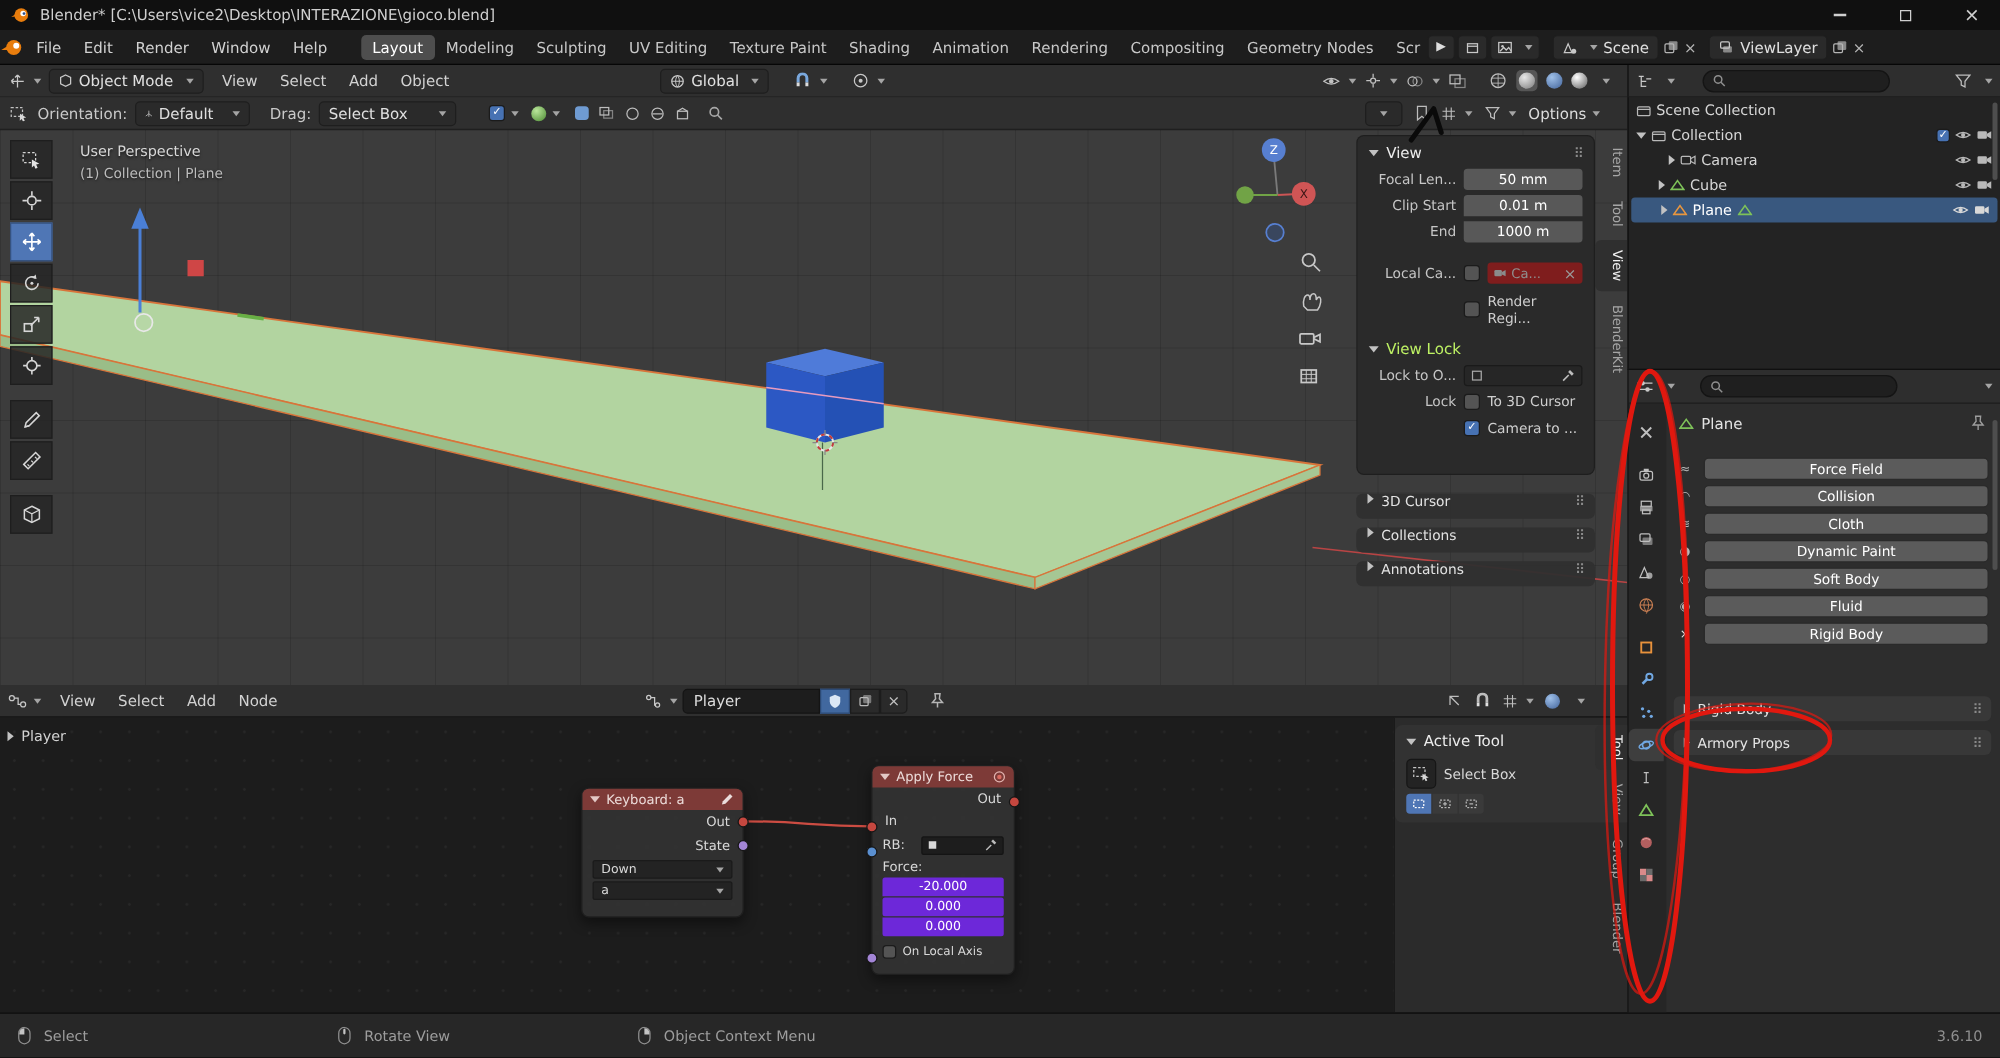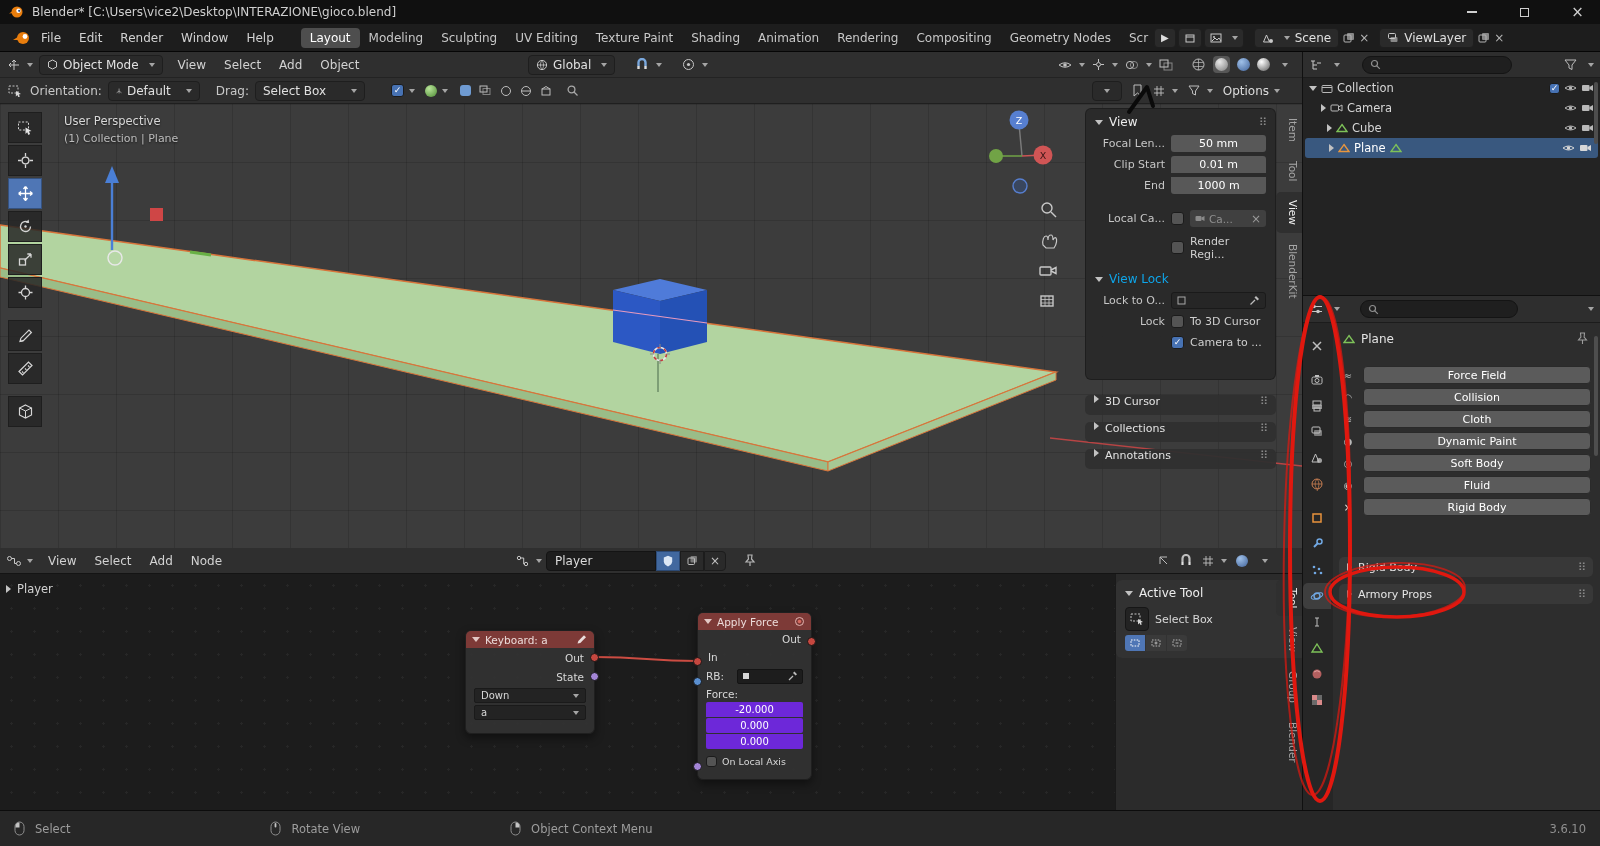--- a/index.html
+++ b/index.html
@@ -17,21 +17,21 @@
 .cb.on{background:#4772b3}
 .cb.on::after{content:"✓";font-size:9px;color:#fff;line-height:1}
 .dots{color:#8a8a8a;font-size:11px;letter-spacing:-1px;flex:none}
 .menu-item{padding:0 9px;color:#d2d2d2;white-space:nowrap}
 .hbtn{background:#2a2a2a;border:1px solid #1e1e1e;border-radius:4px;height:20px;display:inline-flex;align-items:center;padding:0 7px;gap:5px;color:#e0e0e0;white-space:nowrap}
 .vfield{background:#585858;border-radius:3px;height:17px;display:flex;align-items:center;justify-content:center;color:#fff;font-size:11px}
 .ws{padding:3px 9px;border-radius:4px;color:#c8c8c8;white-space:nowrap;font-size:12px}
 .ws.active{background:#4e4e4e;color:#fff}
 
 #titlebar{left:0;top:0;width:1600px;height:24px;background:#101010;display:flex;align-items:center;padding-left:8px;gap:8px}
-#topbar{left:0;top:24px;width:1600px;height:28px;background:#1d1d1d;border-bottom:1px solid #060606;display:flex;align-items:center;padding:0 12px}
+#topbar{left:0;top:24px;width:1600px;height:28px;background:#1d1d1d;border-bottom:1px solid #060606;display:flex;align-items:center;padding:0 0}
 #vp-region{left:0;top:52px;width:1302px;height:496px;background:#3c3c3c}
 #vp-header{left:0;top:0;width:1302px;height:26px;background:#2f2f2f;border-bottom:1px solid #232323;display:flex;align-items:center;padding:0 6px}
 #vp-tools{left:0;top:26px;width:1302px;height:26px;background:#2f2f2f;border-bottom:1px solid #1f1f1f;display:flex;align-items:center;padding:0 8px}
 #vp-canvas{left:0;top:52px;width:1302px;height:444px;background-color:#3c3c3c;background-image:linear-gradient(rgba(0,0,0,.13) 1px,transparent 1px),linear-gradient(90deg,rgba(0,0,0,.13) 1px,transparent 1px);background-size:58px 58px;overflow:hidden}
 #node-region{left:0;top:548px;width:1302px;height:262px}
 #node-header{left:0;top:0;width:1302px;height:26px;background:#2f2f2f;border-bottom:1px solid #141414;display:flex;align-items:center;padding:0 6px}
 #node-canvas{left:0;top:26px;width:1302px;height:236px;background-color:#1c1c1c;background-image:radial-gradient(circle,#272727 1px,transparent 1.2px);background-size:23px 23px;overflow:hidden}
 #outliner{left:1302px;top:52px;width:298px;height:243px;background:#232323;border-left:1px solid #101010}
 #outliner-header{height:26px;background:#2e2e2e;border-bottom:1px solid #1c1c1c;display:flex;align-items:center;padding:0 6px;gap:6px}
 #properties{left:1302px;top:295px;width:298px;height:515px;background:#2d2d2d;border-left:1px solid #101010;border-top:1px solid #101010}
@@ -455,38 +455,38 @@
             <span class="nlabel">Clip Start</span>
             <div class="vfield grow" style="border-radius:3px 3px 0 0">0.01 m</div>
           </div>
         <div class="nrow">
             <span class="nlabel">End</span>
             <div class="vfield grow" style="border-radius:0 0 3px 3px">1000 m</div>
           </div>
         <div class="nrow" style="margin-top:12px">
             <span class="nlabel">Local Ca...</span>
             <span class="cb"></span>
-            <div class="grow row" style="background:#404040;height:17px;border-radius:3px;padding:0 5px;gap:4px">
+            <div class="grow row" style="background:#7f1d1d;height:17px;border-radius:3px;padding:0 5px;gap:4px">
               <svg width="10" height="9" viewBox="0 0 10 9">
                 <rect x="0.5" y="2" width="6" height="5" rx="1" fill="#8a8a8a"></rect>
                 <path d="M6.5 3.5L9.5 2v5L6.5 5.5" fill="#8a8a8a"></path>
               </svg>
               <span style="color:#8f8f8f;font-size:10.5px">Ca...</span>
               <span class="grow"></span>
               <span style="color:#9a9a9a">×</span>
             </div>
           </div>
         <div class="nrow" style="margin-top:8px">
             <span class="nlabel"></span>
             <span class="cb"></span>
             <span style="color:#cfcfcf;font-size:11px">Render Regi...</span>
           </div>
         <div class="nrow" style="height:22px;margin-top:10px">
             <span class="tri-d"></span>
-            <span style="color:#0ea5e9">View Lock</span>
+            <span style="color:#bef264">View Lock</span>
           </div>
         <div class="nrow">
             <span class="nlabel">Lock to O...</span>
             <div class="grow row" style="background:#262626;height:17px;border-radius:3px;padding:0 5px;gap:4px;border:1px solid #1a1a1a">
               <svg width="9" height="9" viewBox="0 0 9 9">
                 <rect x="1" y="1" width="7" height="7" fill="none" stroke="#a8a8a8"></rect>
               </svg>
               <span class="grow"></span>
               <svg width="11" height="11" viewBox="0 0 11 11">
                 <path d="M1.5 9.5l4.5-4.5" stroke="#bdbdbd" stroke-width="1.3"></path>
@@ -734,38 +734,45 @@
           <path d="M6.8 6.8l3 3" stroke="#8f8f8f" stroke-width="1.2"></path>
         </svg>
     </div>
     <span class="grow"></span>
     <svg width="13" height="12" viewBox="0 0 13 12">
         <path d="M1 1h11L8 6v4.5L5 9V6z" fill="none" stroke="#bdbdbd"></path>
       </svg>
     <span class="dd"></span>
   </div>
   <div class="orow">
+    <svg width="12" height="11" viewBox="0 0 12 11">
+        <rect x="1" y="2.5" width="10" height="7" rx="1" fill="none" stroke="#b9b9b9"></rect>
+        <path d="M1 4.5h10" stroke="#b9b9b9"></path>
+      </svg>
+    <span>Scene Collection</span>
+  </div>
+  <div class="orow">
     <span class="tri-d"></span>
     <svg width="12" height="11" viewBox="0 0 12 11">
         <rect x="1" y="2.5" width="10" height="7" rx="1" fill="none" stroke="#b9b9b9"></rect>
         <path d="M1 4.5h10" stroke="#b9b9b9"></path>
       </svg>
     <span>Collection</span>
     <span class="grow"></span>
     <span class="cb on" style="width:11px;height:11px"></span>
     <svg width="13" height="10" viewBox="0 0 13 10">
         <path d="M1 5Q6.5 1 12 5Q6.5 9 1 5z" fill="none" stroke="#b9b9b9"></path>
         <circle cx="6.5" cy="5" r="1.7" fill="#b9b9b9"></circle>
       </svg>
     <svg width="13" height="10" viewBox="0 0 13 10">
         <rect x="1" y="2" width="7.5" height="6" rx="1" fill="#b9b9b9"></rect>
         <path d="M8.5 4L12 2v6L8.5 6" fill="#b9b9b9"></path>
       </svg>
   </div>
-  <div class="orow" style="padding-left:18px">
+  <div class="orow" style="padding-left:32px">
     <span class="tri-r"></span>
     <svg width="13" height="10" viewBox="0 0 13 10">
         <rect x="1" y="2" width="7.5" height="6" rx="1" fill="none" stroke="#b9b9b9"></rect>
         <path d="M8.5 4L12 2v6L8.5 6" fill="none" stroke="#b9b9b9"></path>
       </svg>
     <span>Camera</span>
     <span class="grow"></span>
     <svg width="13" height="10" viewBox="0 0 13 10">
         <path d="M1 5Q6.5 1 12 5Q6.5 9 1 5z" fill="none" stroke="#b9b9b9"></path>
         <circle cx="6.5" cy="5" r="1.7" fill="#b9b9b9"></circle>

